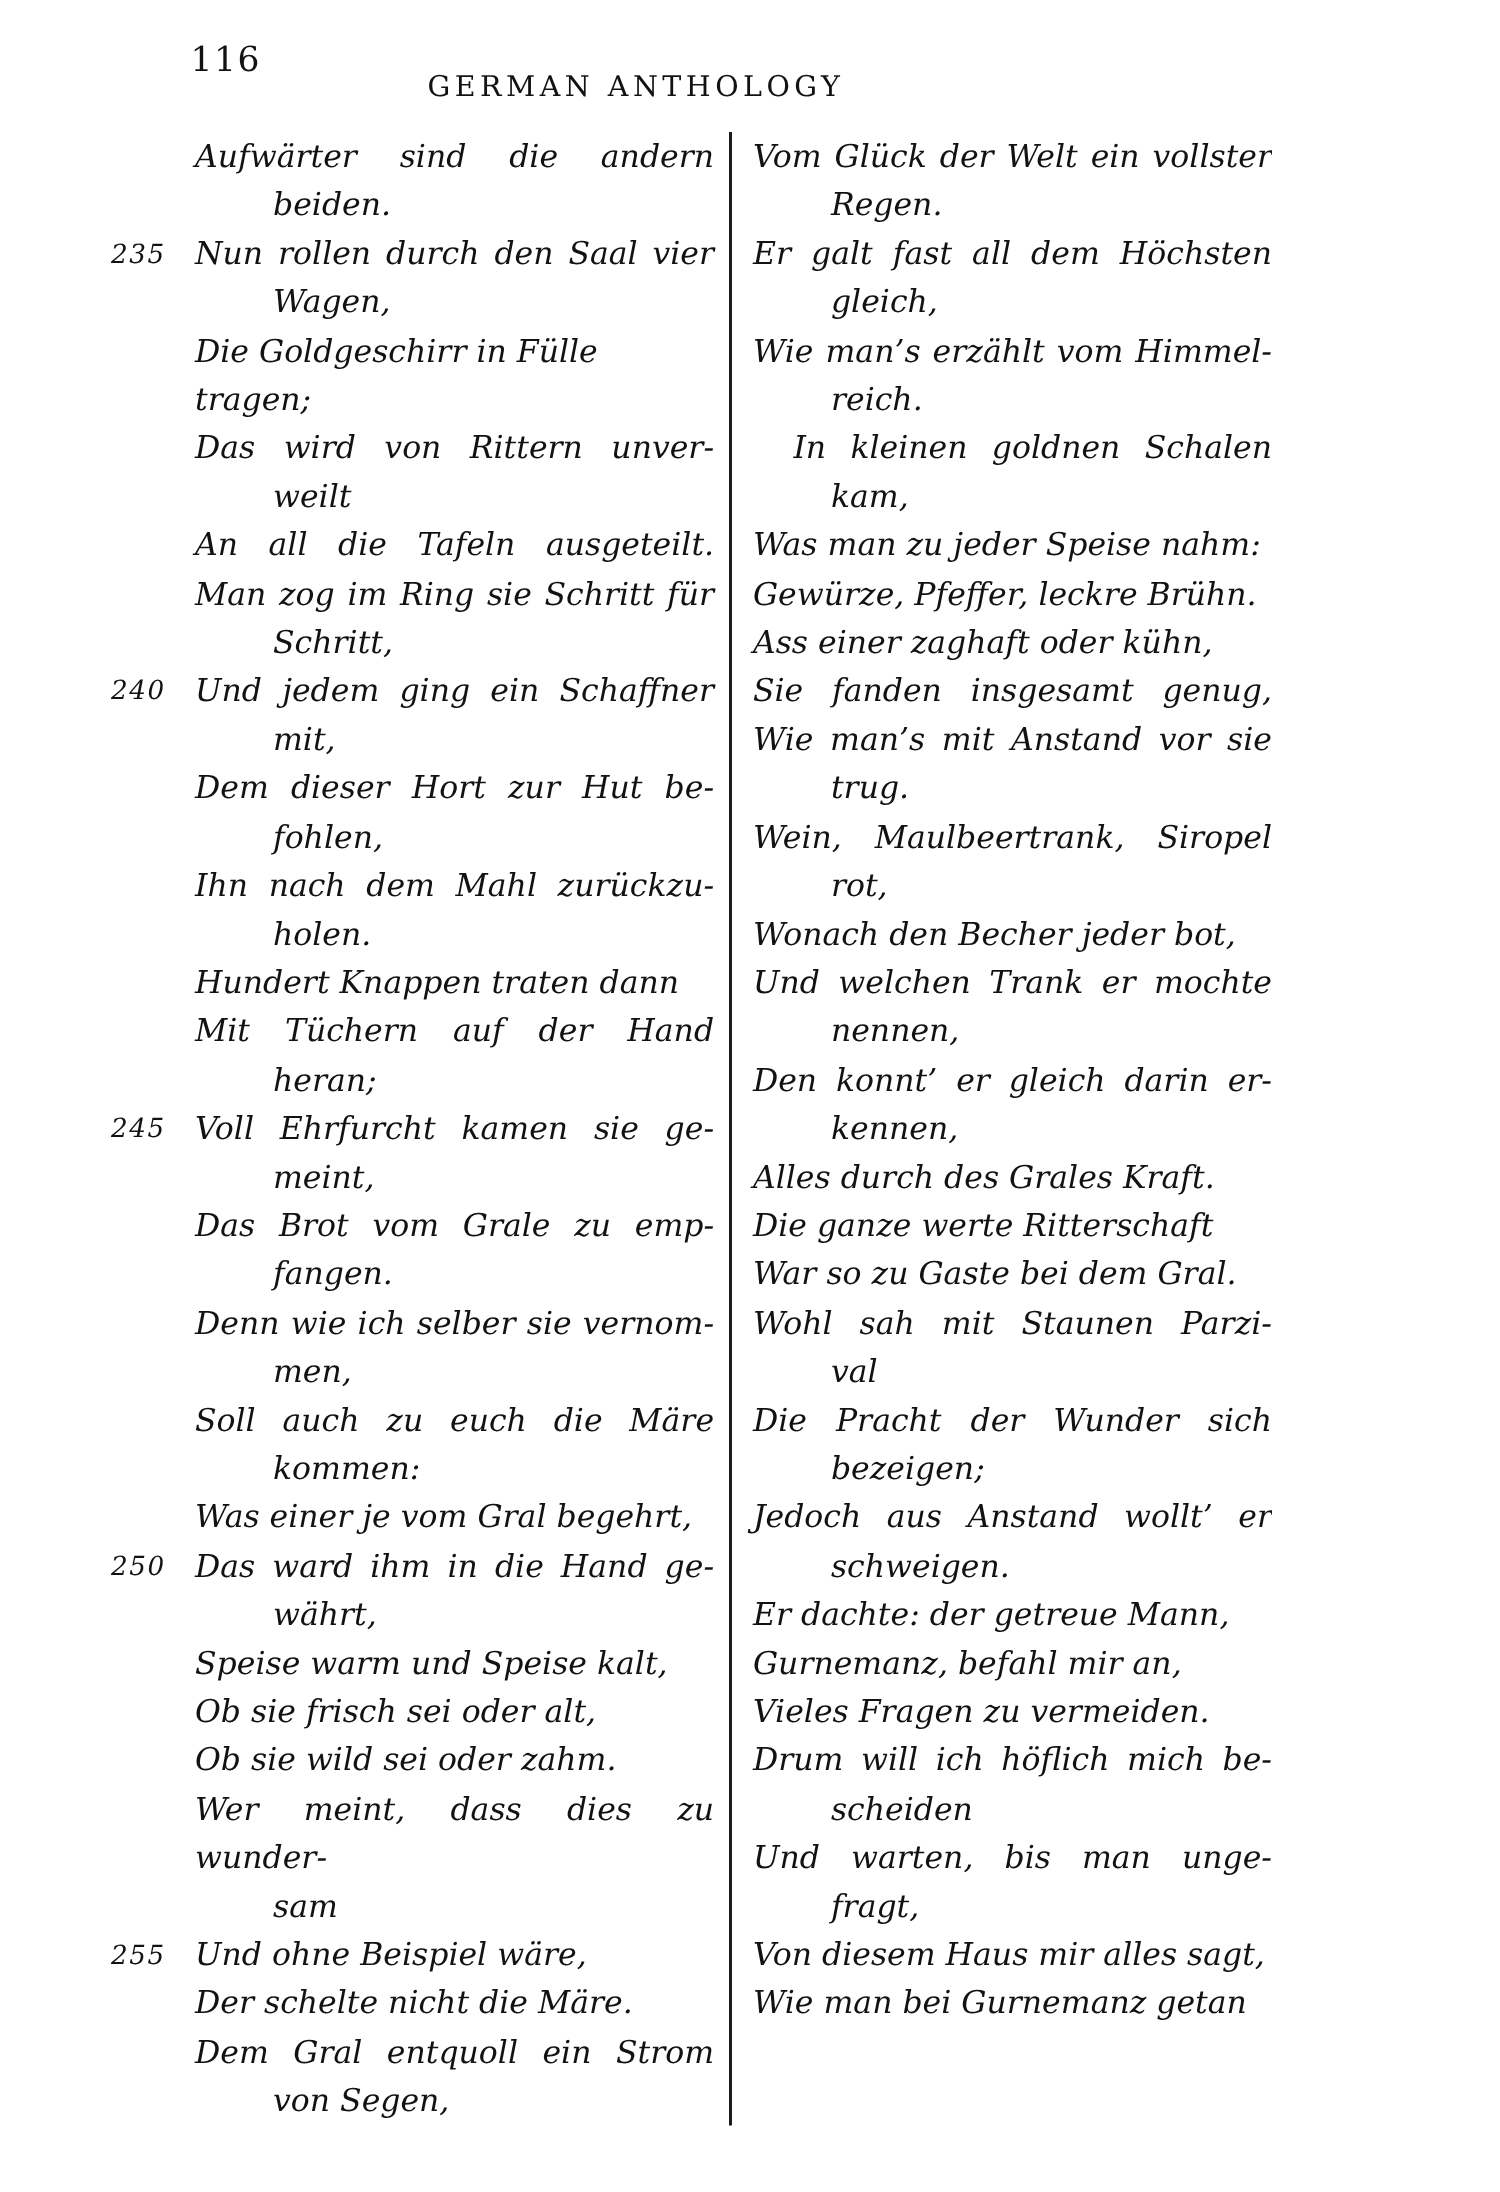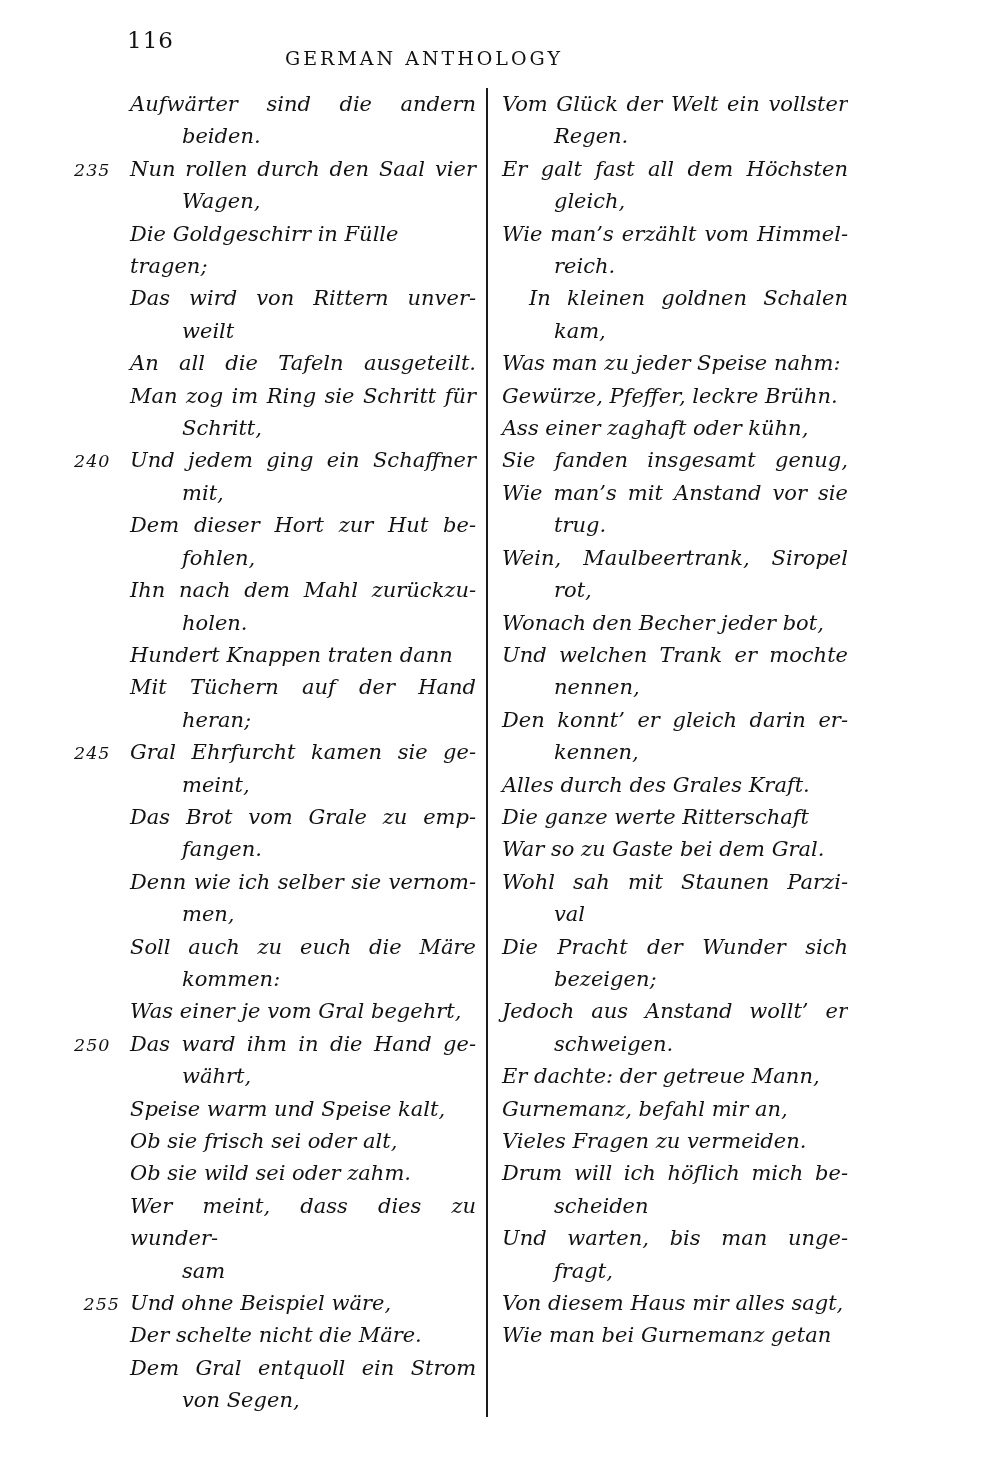--- a/index.html
+++ b/index.html
@@ -51,21 +51,21 @@
   .vline.wrap { padding-left: 52px; }
   .vline.fident { text-indent: 27px; }
   .vline.just { text-align: justify; text-align-last: justify; }
   .lnum {
     position: absolute;
     top: 1px;
     font-size: 17.5px;
     line-height: 32.4px;
     letter-spacing: 1px;
   }
-  .col-left .lnum { right: calc(100% + 10px); width: 46px; text-align: right; }
+  .col-left .lnum { right: calc(100% + 10px); width: 46px; }
   .col-right .lnum { left: calc(100% + 9px); width: 46px; text-align: center; }
 </style>
 </head>
 <body>
 
 <div class="page">
   <div class="hdr">
     <span class="pageno">116</span>
     <h1 class="title">GERMAN ANTHOLOGY</h1>
   </div>
@@ -83,21 +83,21 @@
         <div class="vline wrap"><span class="txt">Schritt,</span></div>
         <div class="vline just"><span class="txt">Und jedem ging ein Schaffner</span><span class="lnum">240</span></div>
         <div class="vline wrap"><span class="txt">mit,</span></div>
         <div class="vline just"><span class="txt">Dem dieser Hort zur Hut be-</span></div>
         <div class="vline wrap"><span class="txt">fohlen,</span></div>
         <div class="vline just"><span class="txt">Ihn nach dem Mahl zurückzu-</span></div>
         <div class="vline wrap"><span class="txt">holen.</span></div>
         <div class="vline"><span class="txt">Hundert Knappen traten dann</span></div>
         <div class="vline just"><span class="txt">Mit Tüchern auf der Hand</span></div>
         <div class="vline wrap"><span class="txt">heran;</span></div>
-        <div class="vline just"><span class="txt">Gral Ehrfurcht kamen sie ge-</span><span class="lnum">245</span></div>
+        <div class="vline just"><span class="txt">Voll Ehrfurcht kamen sie ge-</span><span class="lnum">245</span></div>
         <div class="vline wrap"><span class="txt">meint,</span></div>
         <div class="vline just"><span class="txt">Das Brot vom Grale zu emp-</span></div>
         <div class="vline wrap"><span class="txt">fangen.</span></div>
         <div class="vline just"><span class="txt">Denn wie ich selber sie vernom-</span></div>
         <div class="vline wrap"><span class="txt">men,</span></div>
         <div class="vline just"><span class="txt">Soll auch zu euch die Märe</span></div>
         <div class="vline wrap"><span class="txt">kommen:</span></div>
         <div class="vline"><span class="txt">Was einer je vom Gral begehrt,</span></div>
         <div class="vline just"><span class="txt">Das ward ihm in die Hand ge-</span><span class="lnum">250</span></div>
         <div class="vline wrap"><span class="txt">währt,</span></div>

